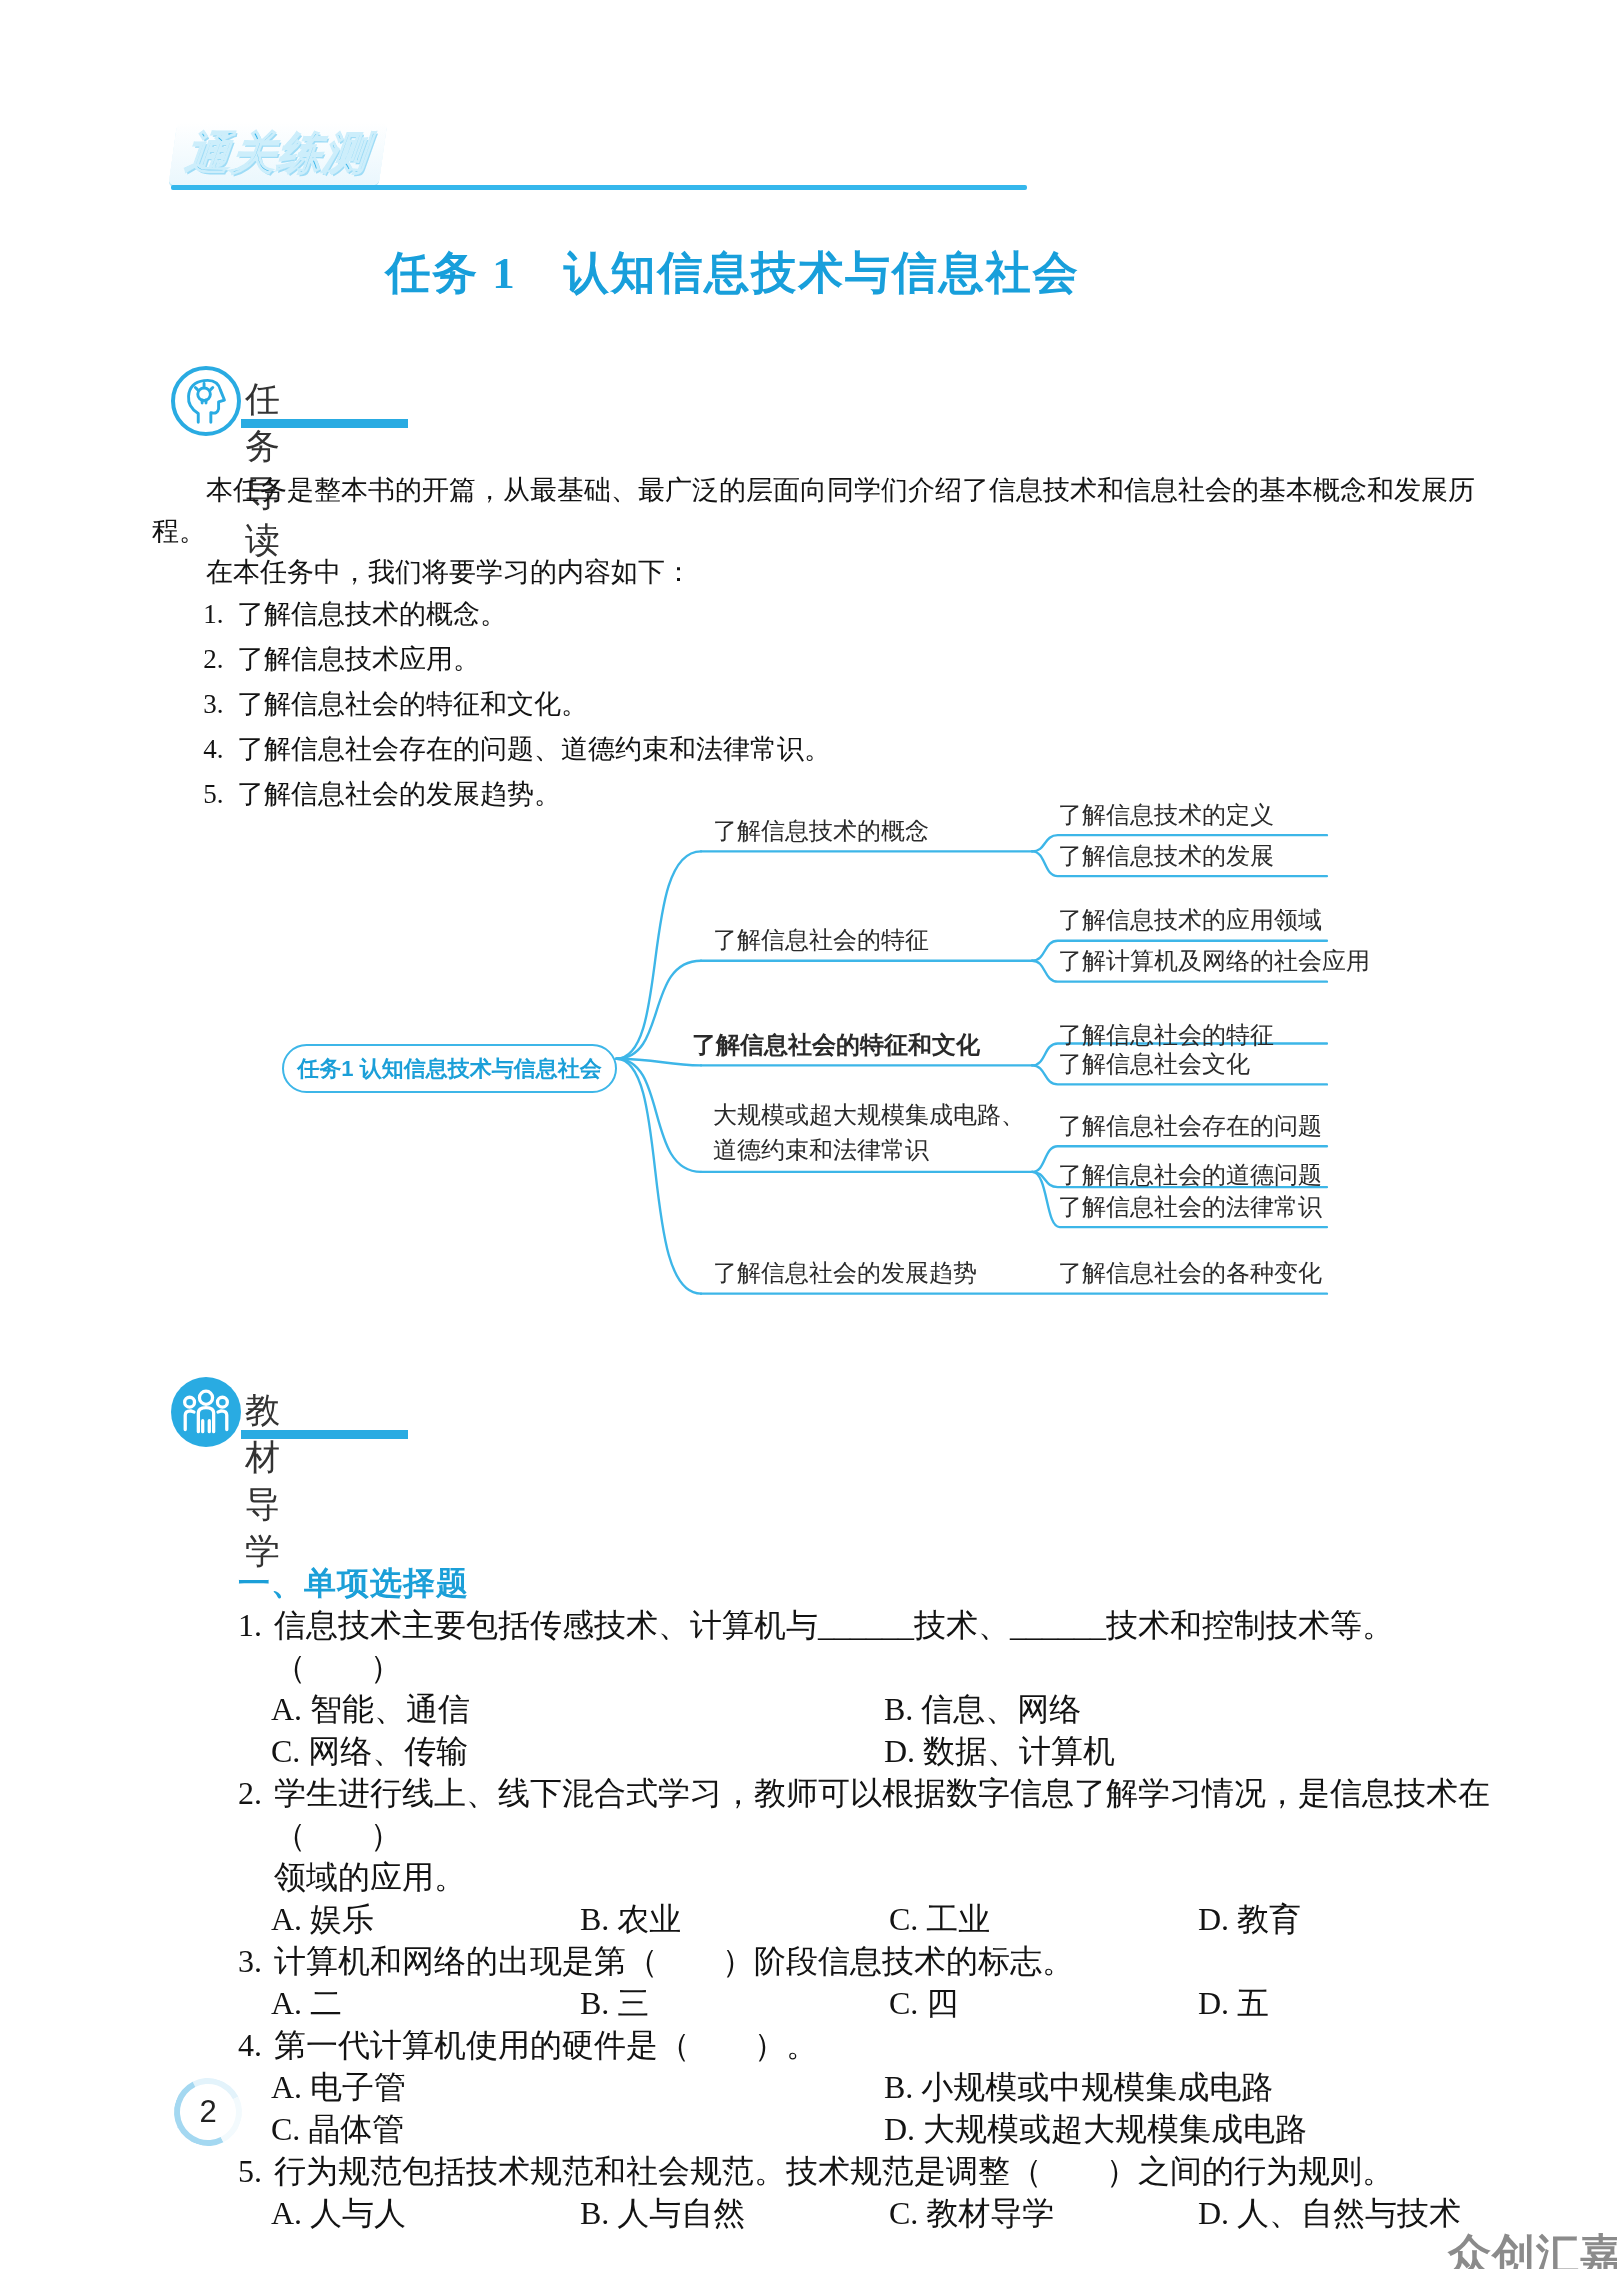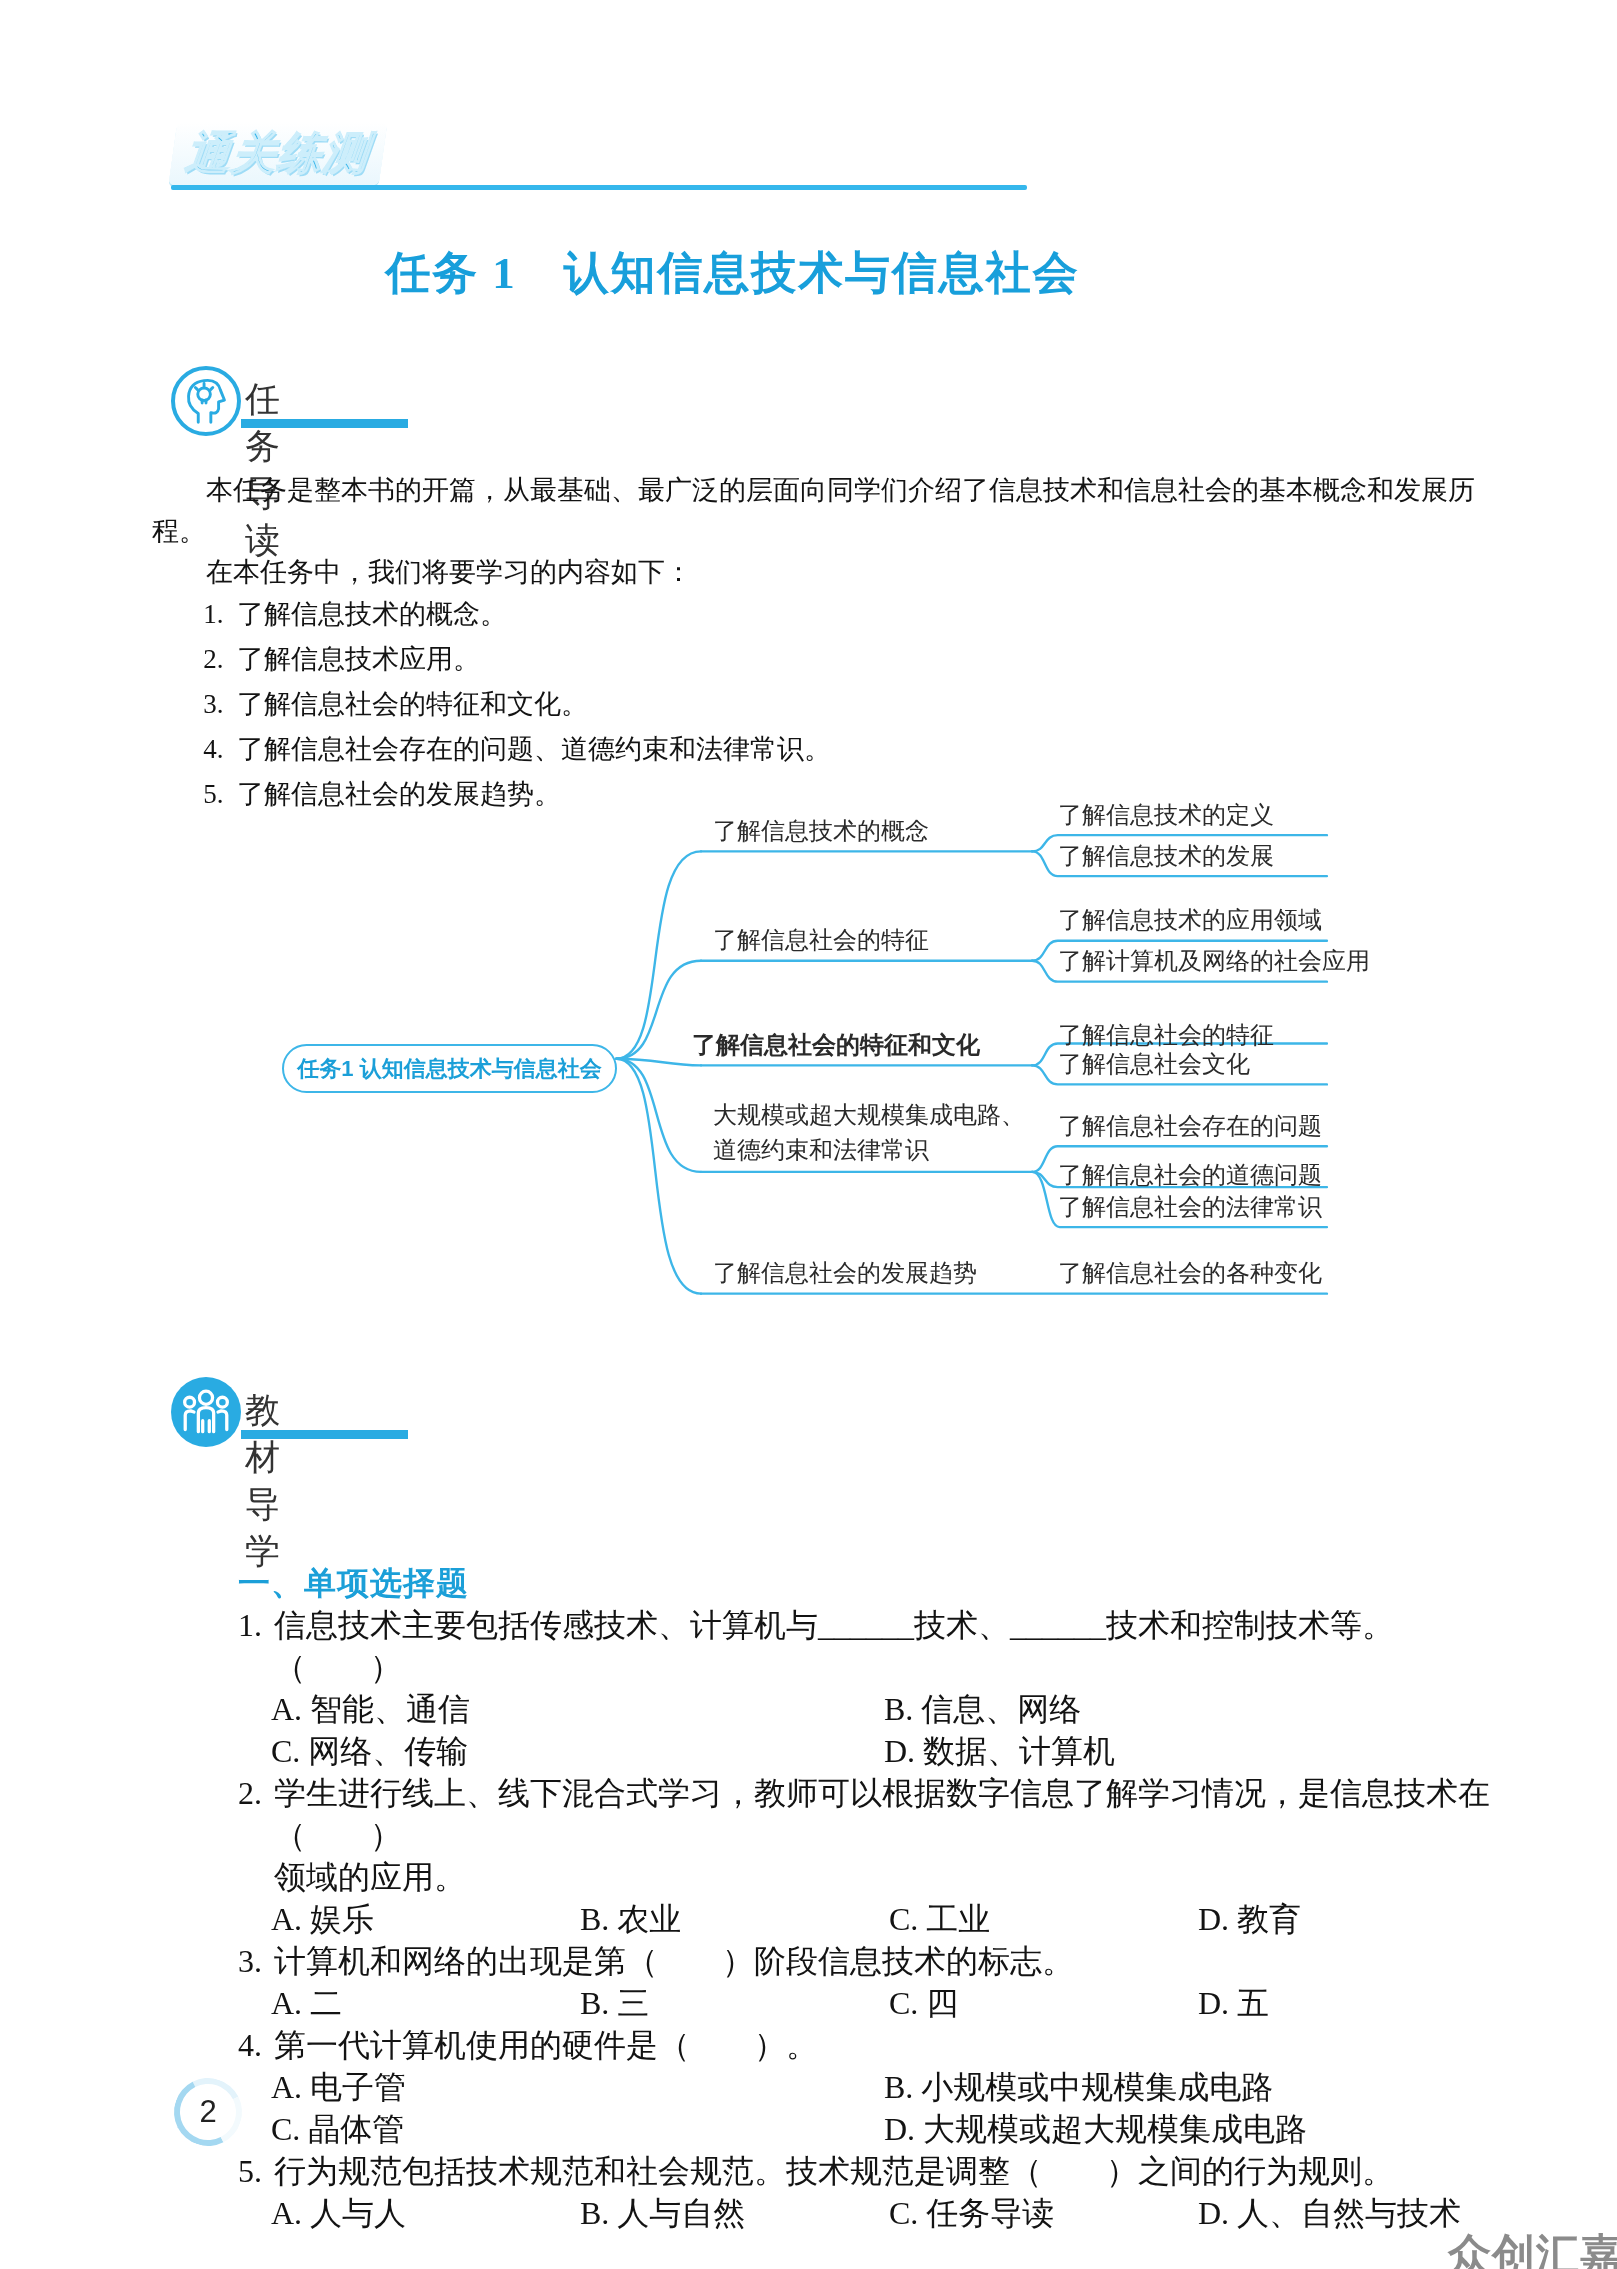--- a/index.html
+++ b/index.html
@@ -271,21 +271,21 @@
       <span class="p1">C. 晶体管</span>
       <span class="p2-2">D. 大规模或超大规模集成电路</span>
     </div>
 
     <div class="q-stem">
       <span class="q-num">5.</span><span>行为规范包括技术规范和社会规范。技术规范是调整（　　）之间的行为规则。</span>
     </div>
     <div class="opt-row">
       <span class="p1">A. 人与人</span>
       <span class="p2-4">B. 人与自然</span>
-      <span class="p3-4">C. 任务导读</span>
+      <span class="p3-4">C. 教材导学</span>
       <span class="p4-4">D. 人、自然与技术</span>
     </div>
   </div>
 
   <div class="page-num">
     <div class="arc"></div>
     <div class="n">2</div>
   </div>
 
   <div class="watermark">众创汇嘉</div>

